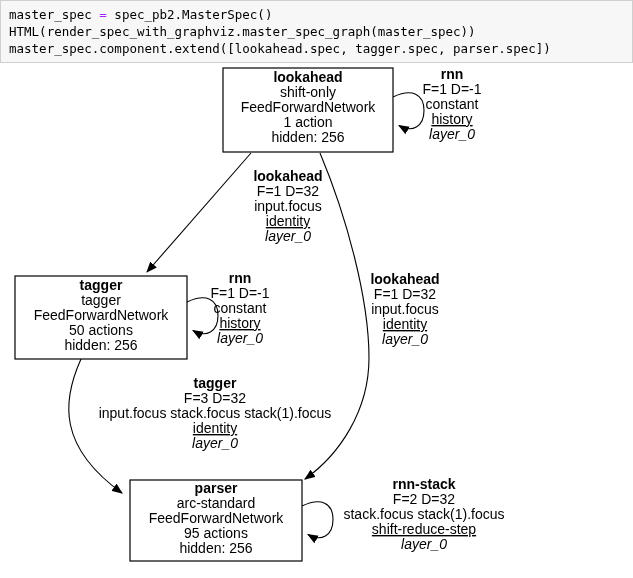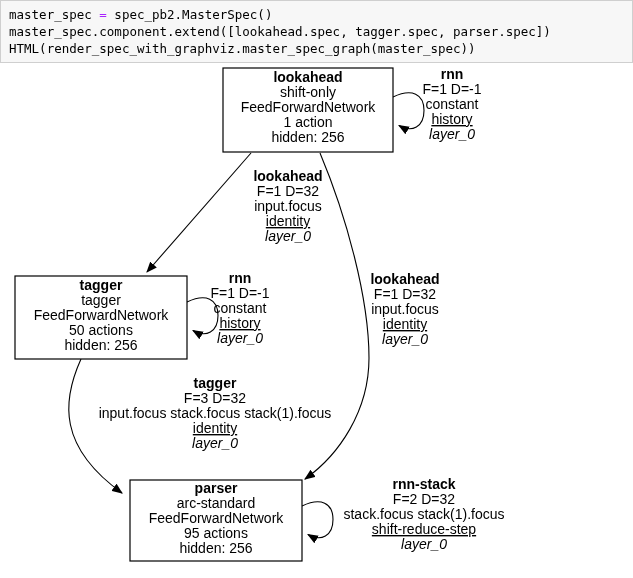--- a/index.html
+++ b/index.html
@@ -21,21 +21,21 @@
   .b{font-weight:bold;}
   .u{text-decoration:underline;}
   .i{font-style:italic;}
 </style>
 </head>
 <body>
 
 <div class="page">
 
   <div class="code-cell">
-    <pre><span class="code-line"><span>master_spec </span><span class="op">=</span><span> spec_pb2.MasterSpec()</span></span><span class="code-line">master_spec.component.extend([lookahead.spec, tagger.spec, parser.spec])</span><span class="code-line">HTML(render_spec_with_graphviz.master_spec_graph(master_spec))</span></pre>
+    <pre><span class="code-line"><span>master_spec </span><span class="op">=</span><span> spec_pb2.MasterSpec()</span></span><span class="code-line">HTML(render_spec_with_graphviz.master_spec_graph(master_spec))</span><span class="code-line">master_spec.component.extend([lookahead.spec, tagger.spec, parser.spec])</span></pre>
   </div>
 
   <div class="output">
     <svg width="633" height="515" viewBox="0 0 633 515">
       <defs>
         <marker id="arrow" viewBox="0 0 10 8" refX="9" refY="4" markerWidth="10" markerHeight="8" orient="auto">
           <path d="M0,0 L10,4 L0,8 z" fill="#000"></path>
         </marker>
       </defs>
 

